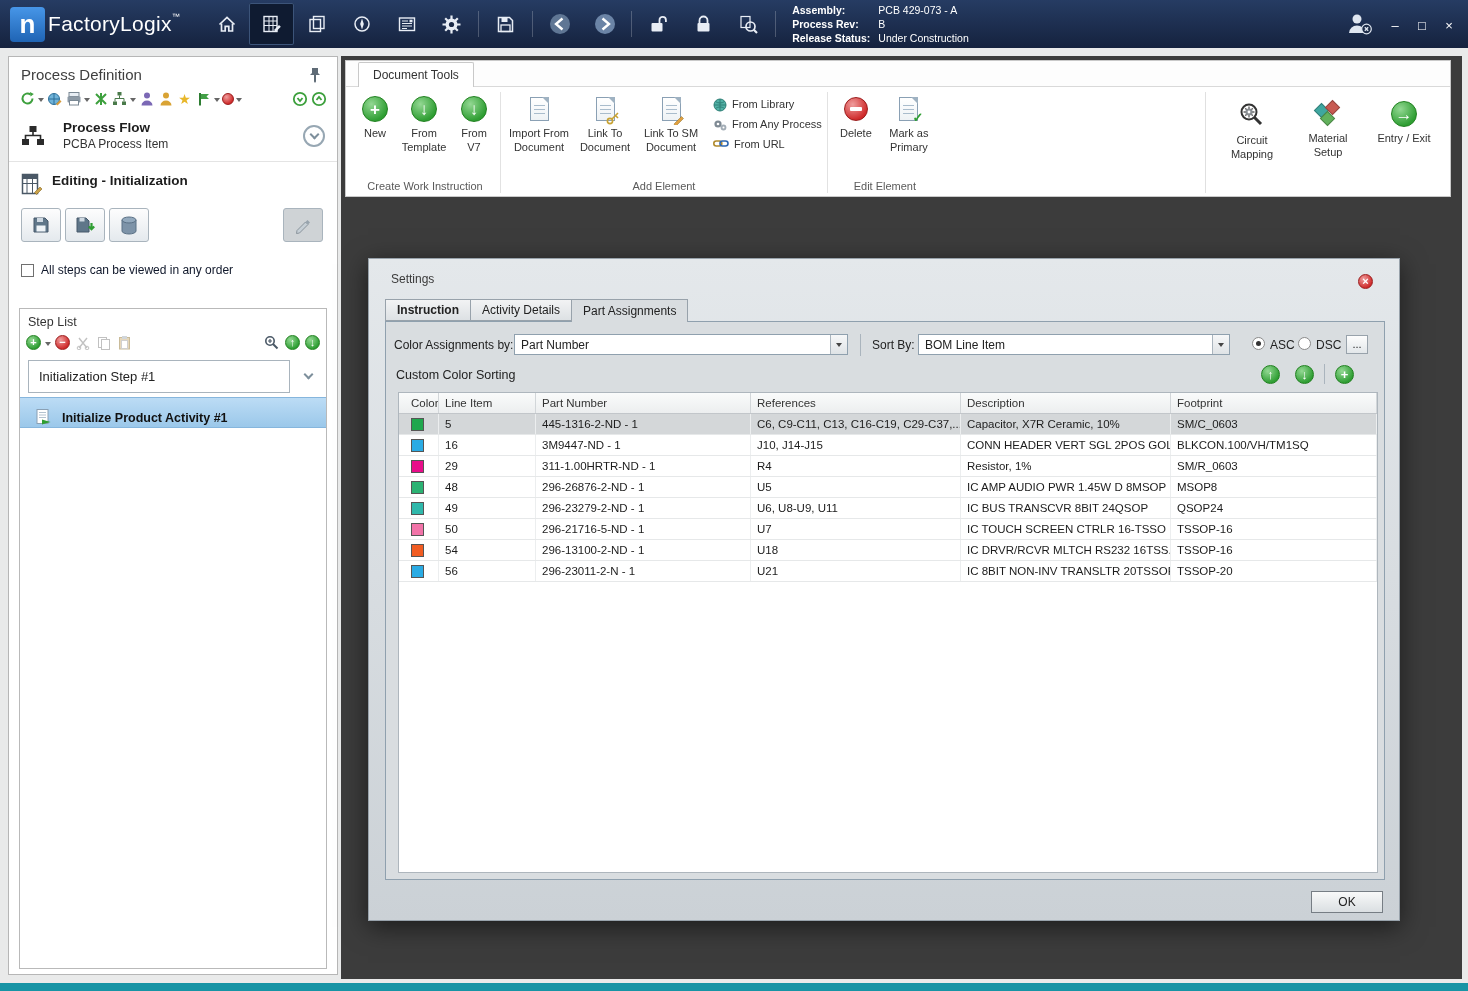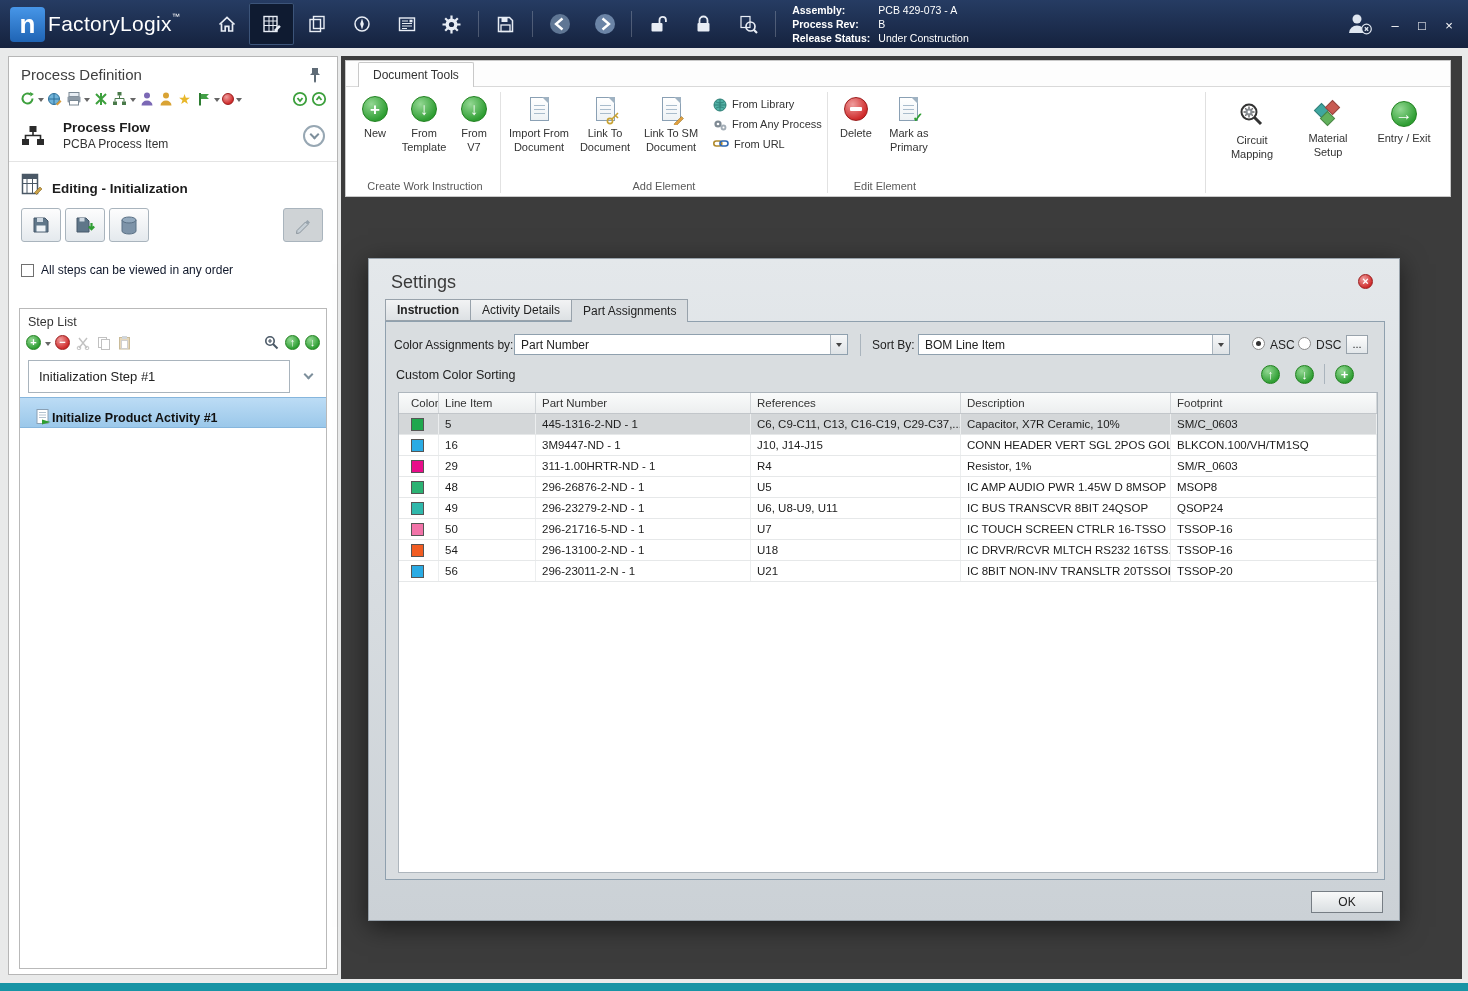--- a/index.html
+++ b/index.html
@@ -49,33 +49,33 @@
 .lp-header{display:flex;align-items:center;justify-content:space-between;padding:9px 14px 2px 12px}
 .lp-title{font-size:15px;color:#3f3f3f}
 .lp-toolbar{display:flex;align-items:center;gap:2px;padding:5px 10px 6px}
 .ml-auto{margin-left:auto}
 .lp-flow{display:flex;align-items:center;padding:7px 12px 10px;border-bottom:1px solid #e4e4e4}
 .flow-text{margin-left:18px;flex:1}
 .flow-title{font-size:13.5px;font-weight:bold;color:#1d1d1d}
 .flow-sub{font-size:12px;color:#333;margin-top:2px}
 .circle-down{width:22px;height:22px;border:2px solid #97a7b3;border-radius:50%;display:flex;align-items:center;justify-content:center;cursor:pointer;flex:none}
 .circle-down .chev{margin-top:-3px}
-.lp-editing{display:flex;align-items:flex-end;gap:9px;padding:11px 12px 8px}
+.lp-editing{display:flex;align-items:flex-start;gap:9px;padding:11px 12px 8px}
 .lp-editing .lbl{font-size:13.5px;font-weight:bold;color:#1d1d1d}
 .lp-btnrow{display:flex;gap:4px;padding:4px 12px 8px;position:relative}
 .lp-btn{width:40px;height:34px;border:1px solid #a9b4bd;border-radius:3px;background:linear-gradient(#fdfdfd,#e4e9ed);display:flex;align-items:center;justify-content:center;cursor:pointer}
 .lp-btn.right{position:absolute;right:14px;top:4px;background:#cfd3d6}
 .lp-check{display:flex;align-items:center;gap:7px;padding:13px 12px;font-size:12px;color:#0f172a}
 .step-list{position:absolute;left:10px;right:10px;top:251px;bottom:5px;border:1px solid #b9b9b9;background:#fff}
 .sl-title{font-size:12.5px;color:#333;padding:6px 8px 2px}
 .sl-toolbar{display:flex;align-items:center;gap:4px;padding:3px 6px 5px;position:relative}
 .sl-right{margin-left:auto;display:flex;gap:5px;align-items:center}
 .sl-step{margin:4px 36px 2px 8px;height:33px;border:1px solid #a9b4bd;display:flex;align-items:center;padding:0 10px;font-size:13px;color:#222;cursor:pointer;background:#fff}
 .sl-step-chev{position:absolute;right:14px;margin-top:-24px;cursor:pointer}
-.sl-activity{height:31px;background:linear-gradient(#bcdcf5,#9bc8ea);border-top:1px solid #86b6dd;border-bottom:1px solid #86b6dd;display:flex;align-items:center;gap:0;padding:10px 8px 0 16px;font-size:12.5px;font-weight:bold;color:#111;cursor:pointer;margin-top:4px}
+.sl-activity{height:31px;background:linear-gradient(#bcdcf5,#9bc8ea);border-top:1px solid #86b6dd;border-bottom:1px solid #86b6dd;display:flex;align-items:center;gap:10px;padding:10px 8px 0 16px;font-size:12.5px;font-weight:bold;color:#111;cursor:pointer;margin-top:4px}
 
 
 .main-bg{position:absolute;left:341px;top:56px;width:1121px;height:923px;background:#3c3c3c}
 .bottom-strip{position:absolute;left:0;top:983px;width:1468px;height:8px;background:#1794a5}
 
 
 .ribbon{position:absolute;left:345px;top:60px;width:1106px;height:137px;background:#fff;border:1px solid #c9c9c9;z-index:20}
 .rib-tabs{height:26px;display:flex;border-bottom:1px solid #d9d9d9;background:#fdfdfd}
 .rib-tab{margin-left:12px;padding:0 14px;display:flex;align-items:center;font-size:12px;color:#333;background:#fff;border:1px solid #c9c9c9;border-bottom:none;border-radius:2px 2px 0 0;position:relative;top:1px;cursor:pointer}
 .rib-body{height:109px;display:flex;align-items:stretch;padding:2px 6px 0}
@@ -92,21 +92,21 @@
 .tools{display:flex;gap:12px;padding:9px 8px 0 14px;border-left:1px solid #e0e0e0;margin:3px 0}
 .tool-item{display:flex;flex-direction:column;align-items:center;gap:5px;width:64px;cursor:pointer}
 .mat{position:relative;width:26px;height:26px;flex:none}
 .mat i{position:absolute;width:11px;height:11px;transform:rotate(45deg);border:1px solid rgba(0,0,0,.25)}
 .pagestack{position:relative;width:27px;height:28px;flex:none}
 .pagestack .page:nth-child(1){position:absolute;left:0;top:3px}
 .pagestack .page:nth-child(2){position:absolute;left:6px;top:0}
 
 
 .dialog{position:absolute;left:368px;top:258px;width:1032px;height:663px;background:linear-gradient(#e4e8eb,#cbd1d6);border:1px solid #98a2ab;box-shadow:0 6px 24px rgba(0,0,0,.55);z-index:30}
-.dlg-title{position:absolute;left:22px;top:13px;font-size:18px;color:#3a3a3a}
+.dlg-title{position:absolute;left:22px;top:13px;font-size:12px;color:#3a3a3a}
 .dlg-close{position:absolute;right:26px;top:15px}
 .dlg-tabs{position:absolute;left:16px;top:40px;display:flex;z-index:2}
 .tab{height:22px;padding:0 11px;display:flex;align-items:center;font-size:12px;color:#222;background:linear-gradient(#f2f3f4,#dde1e4);border:1px solid #98a2ab;border-right:none;cursor:pointer}
 .tab:last-child{border-right:1px solid #98a2ab}
 .tab.active{background:#d9dde0;height:23px;border-bottom:none}
 .dlg-content{position:absolute;left:16px;top:62px;width:1000px;height:559px;background:#d9dde0;border:1px solid #8fa0ae}
 .ctl-label{position:absolute;font-size:12px;color:#222}
 .select{position:absolute;height:21px;background:#fff;border:1px solid #8fa0ae;display:flex;align-items:center;cursor:pointer}
 .sel-text{flex:1;padding:0 6px;font-size:12px;color:#222;white-space:nowrap;overflow:hidden}
 .sel-btn{width:17px;height:100%;background:linear-gradient(#f6f7f8,#dfe3e6);border-left:1px solid #aab4bd;display:flex;align-items:center;justify-content:center;flex:none}

